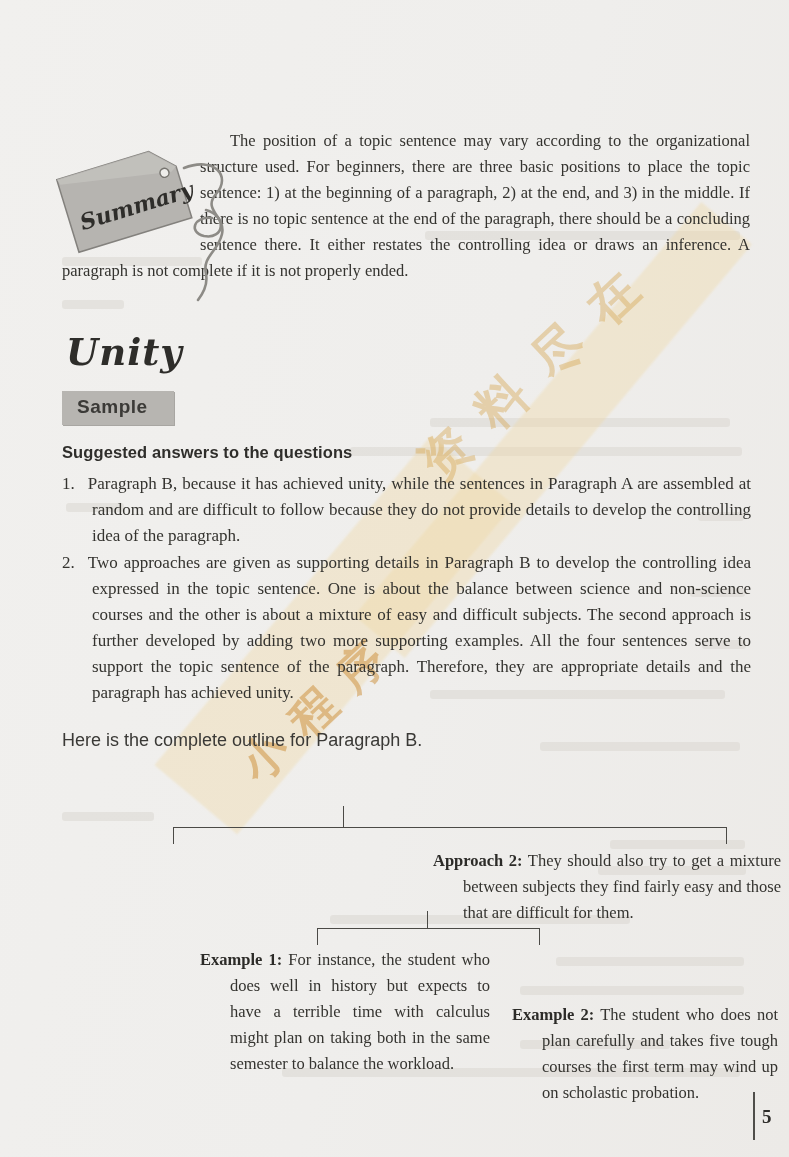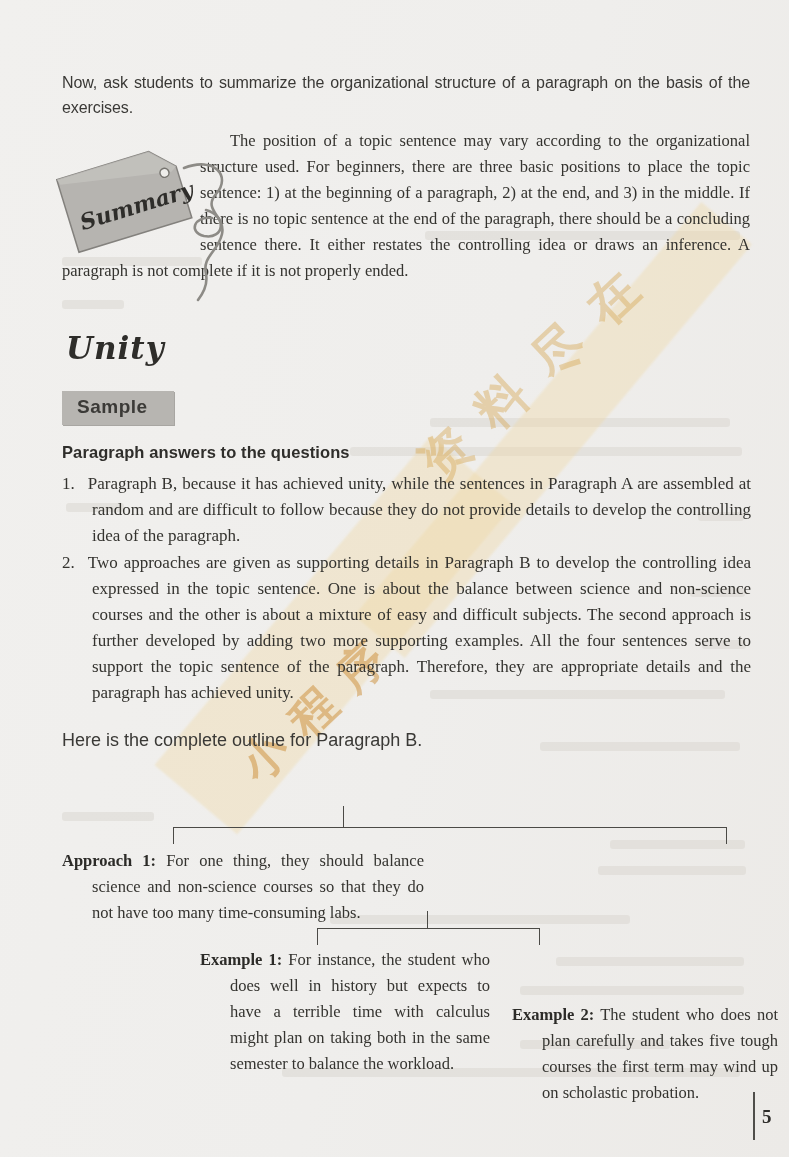--- a/index.html
+++ b/index.html
@@ -20,21 +20,21 @@
   .wm1{left:428px;top:438px;font-size:50px;letter-spacing:26px;color:rgba(213,164,78,.42);transform:rotate(-43deg);}
   .wm2{left:248px;top:742px;font-size:46px;letter-spacing:20px;color:rgba(203,139,52,.5);transform:rotate(-43deg);}
   
   .abs{position:absolute;}
   .sans{font-family:"Liberation Sans", sans-serif;}
   .intro{left:62px;top:54px;width:688px;font-size:16px;line-height:25px;text-align:justify;letter-spacing:-.1px;color:#3a3936;}
   .summary-wrap{left:62px;top:128px;width:688px;font-size:16.5px;line-height:26px;text-align:justify;}
   .tag-float{float:left;width:138px;height:106px;position:relative;overflow:visible;}
   .tag-svg{position:absolute;left:-6px;top:-4px;pointer-events:none;}
   .summary-text{text-indent:30px;margin:0;}
-  .unity{left:66px;top:330px;font-size:31px;font-weight:bold;font-style:italic;
+  .unity{left:66px;top:330px;font-size:37px;font-weight:bold;font-style:italic;
          font-family:"DejaVu Serif", serif;letter-spacing:1px;color:#2e2d2a;margin:0;}
   .sample-box{left:62px;top:391px;background:#b7b5b1;padding:5px 26px 7px 15px;
               box-shadow:1px 1px 0 #a8a6a2;}
   .sample-label{font-weight:bold;font-size:19px;color:#3b3a37;letter-spacing:.5px;margin-top:48px;}
   .answers-heading{left:62px;top:443px;font-size:16.5px;font-weight:bold;color:#2f2e2b;letter-spacing:.1px;}
   .answers{left:62px;top:471px;width:689px;font-size:17px;line-height:26px;}
   .answer{padding-left:30px;text-indent:-30px;text-align:justify;margin:0 0 1px 0;}
   .answer .num{margin-right:13px;}
   .outline-intro{left:62px;top:730px;font-size:18px;color:#3a3936;}
   .hang{padding-left:30px;text-indent:-30px;margin:0;}
@@ -79,21 +79,20 @@
   <div class="ghost" style="left:556px;top:957px;width:188px;"></div>
   <div class="ghost" style="left:520px;top:986px;width:224px;"></div>
   <div class="ghost" style="left:520px;top:1040px;width:150px;"></div>
   <div class="ghost" style="left:282px;top:1068px;width:458px;"></div>
 
   <div class="wm-band" style="left:520px;top:160px;width:66px;height:540px;transform:rotate(40deg);"></div>
   <div class="wm-band" style="left:280px;top:420px;width:108px;height:430px;transform:rotate(40deg);"></div>
   <div class="wm-text wm1">资料尽在</div>
   <div class="wm-text wm2">小程序</div>
 
-  <p class="abs intro sans">Now, ask students to summarize the organizational structure of a paragraph on the basis of the exercises.</p>
 
   <div class="abs summary-wrap">
     <div class="tag-float">
       <svg class="tag-svg" width="280" height="210" viewBox="0 0 280 210">
         <g transform="rotate(-17 70 70)">
           <polygon points="8,36 104,36 126,58 126,112 8,112" fill="#b6b4b0" stroke="#83817d" stroke-width="1.5"></polygon>
           <polygon points="8,36 104,36 126,58 120,62 10,42" fill="#c6c4c0" opacity="0.7"></polygon>
           <circle cx="113" cy="61" r="4.5" fill="#eeedea" stroke="#76746f" stroke-width="1.5"></circle>
           <text x="18" y="92" font-family="DejaVu Serif, serif" font-style="italic" font-weight="bold" font-size="22" fill="#2e2d2a">Summary</text>
         </g>
@@ -105,36 +104,36 @@
     </div>
     <p class="summary-text">The position of a topic sentence may vary according to the organizational structure used. For beginners, there are three basic positions to place the topic sentence: 1) at the beginning of a paragraph, 2) at the end, and 3) in the middle. If there is no topic sentence at the end of the paragraph, there should be a concluding sentence there. It either restates the controlling idea or draws an inference. A paragraph is not complete if it is not properly ended.</p>
   </div>
 
   <h1 class="abs unity">Unity</h1>
 
   <div class="abs sample-box">
     <span class="sample-label sans">Sample</span>
   </div>
 
-  <div class="abs answers-heading sans">Paragraph answers to the questions</div>
+  <div class="abs answers-heading sans">Suggested answers to the questions</div>
 
   <div class="abs answers">
     <p class="answer"><span class="num">1.</span><span>Paragraph B, because it has achieved unity, while the sentences in Paragraph A are assembled at random and are difficult to follow because they do not provide details to develop the controlling idea of the paragraph.</span></p>
     <p class="answer"><span class="num">2.</span><span>Two approaches are given as supporting details in Paragraph B to develop the controlling idea expressed in the topic sentence. One is about the balance between science and non-science courses and the other is about a mixture of easy and difficult subjects. The second approach is further developed by adding two more supporting examples. All the four sentences serve to support the topic sentence of the paragraph. Therefore, they are appropriate details and the paragraph has achieved unity.</span></p>
   </div>
 
   <div class="abs outline-intro sans">Here is the complete outline for Paragraph B.</div>
 
 
   <div class="stub stub1"></div>
   <div class="bar bar1"></div>
 
-  <p class="abs col hang approach1">
-    <b>Approach 1:</b>
-    <span>For one thing, they should balance science and non-science courses so that they do not have too many time-consuming labs.</span>
+  <p class="abs col hang approach2">
+    <b>Approach 2:</b>
+    <span>They should also try to get a mixture between subjects they find fairly easy and those that are difficult for them.</span>
   </p>
 
   <div class="stub stub2"></div>
   <div class="bar bar2"></div>
 
   <p class="abs col hang example1">
     <b>Example 1:</b>
     <span>For instance, the student who does well in history but expects to have a terrible time with calculus might plan on taking both in the same semester to balance the workload.</span>
   </p>
   <p class="abs col hang example2">

